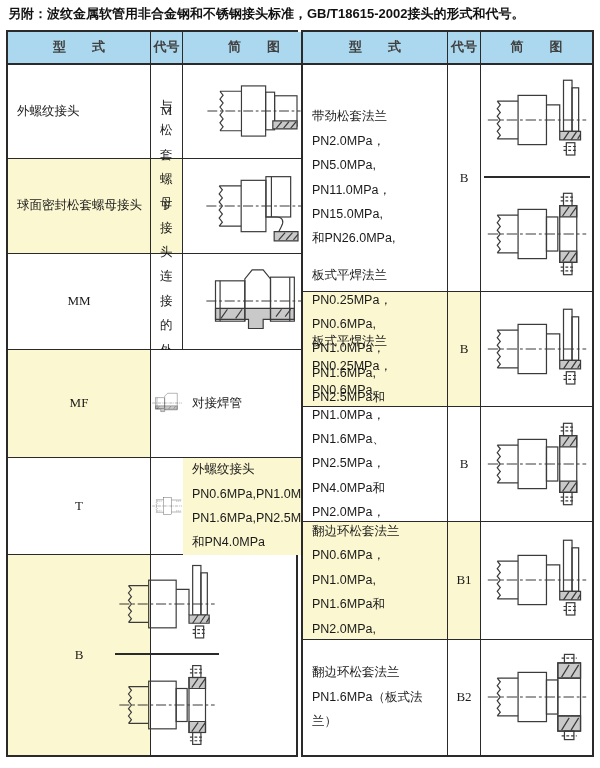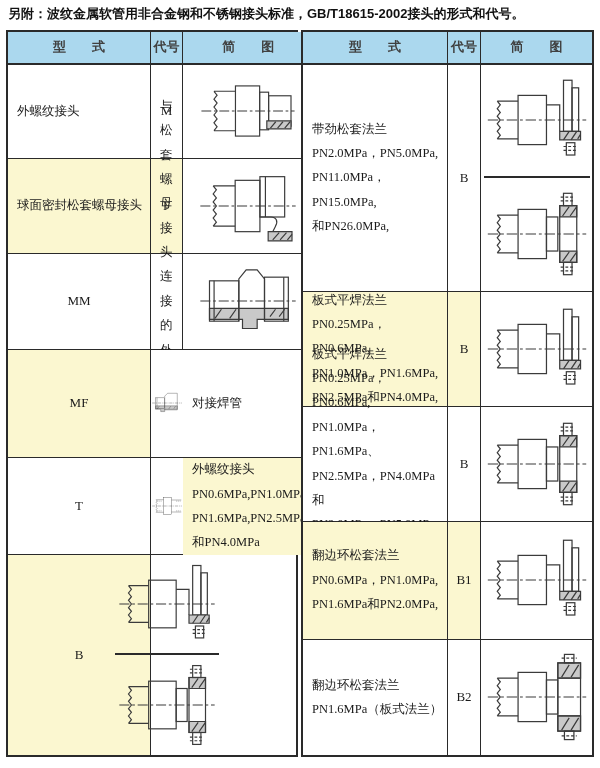--- a/index.html
+++ b/index.html
@@ -5,21 +5,21 @@
   html,body{margin:0;padding:0;background:#fff;font-family:"Liberation Sans",sans-serif;}
   .page{width:600px;height:768px;box-sizing:border-box;padding:2px 6px 0 6px;background:#fff;overflow:hidden;}
   .note{font-size:13px;font-weight:bold;color:#111;padding:3px 2px 7px 2px;line-height:1.35;}
   .tables{display:flex;gap:3px;}
   .tbl{border:2px solid var(--border);display:grid;background:#fff;}
   .tbl-left{width:288px;grid-template-columns:143px 32px 1fr;grid-template-rows:33px 94px 95px 96px 108px 97px 200px;}
   .tbl-right{width:292px;grid-template-columns:145px 33px 1fr;grid-template-rows:33px 227px 115px 115px 118px 115px;}
   .c{border-right:1px solid var(--border);border-bottom:1px solid var(--border);box-sizing:border-box;display:flex;align-items:center;background:#fff;}
   .nr{border-right:none;} .nb{border-bottom:none;}
   .hd{background:var(--header-bg);justify-content:center;font-weight:bold;font-size:13px;color:#404040;border-bottom-width:2px;}
-  .type{font-family:Liberation Serif, serif;font-size:12.5px;color:#1a1a1a;padding:4px 4px 4px 9px;line-height:1.95;white-space:pre-line;}
+  .type{font-family:Liberation Sans, sans-serif;font-size:12.5px;color:#1a1a1a;padding:4px 4px 4px 9px;line-height:1.95;white-space:pre-line;}
   .code{font-family:"Liberation Serif",serif;font-size:13px;color:#1a1a1a;justify-content:center;}
   .hl{background:var(--row-alt);}
   .dgc{justify-content:center;background:#fff;padding:0;}
   .split{display:grid;grid-template-rows:1fr 1fr;padding:0;align-items:stretch;}
   .sub{display:flex;align-items:center;justify-content:center;}
   .sub1{border-bottom:2px solid var(--border);}
   .dg{display:block;}
 </style>
 </head>
 <body>

